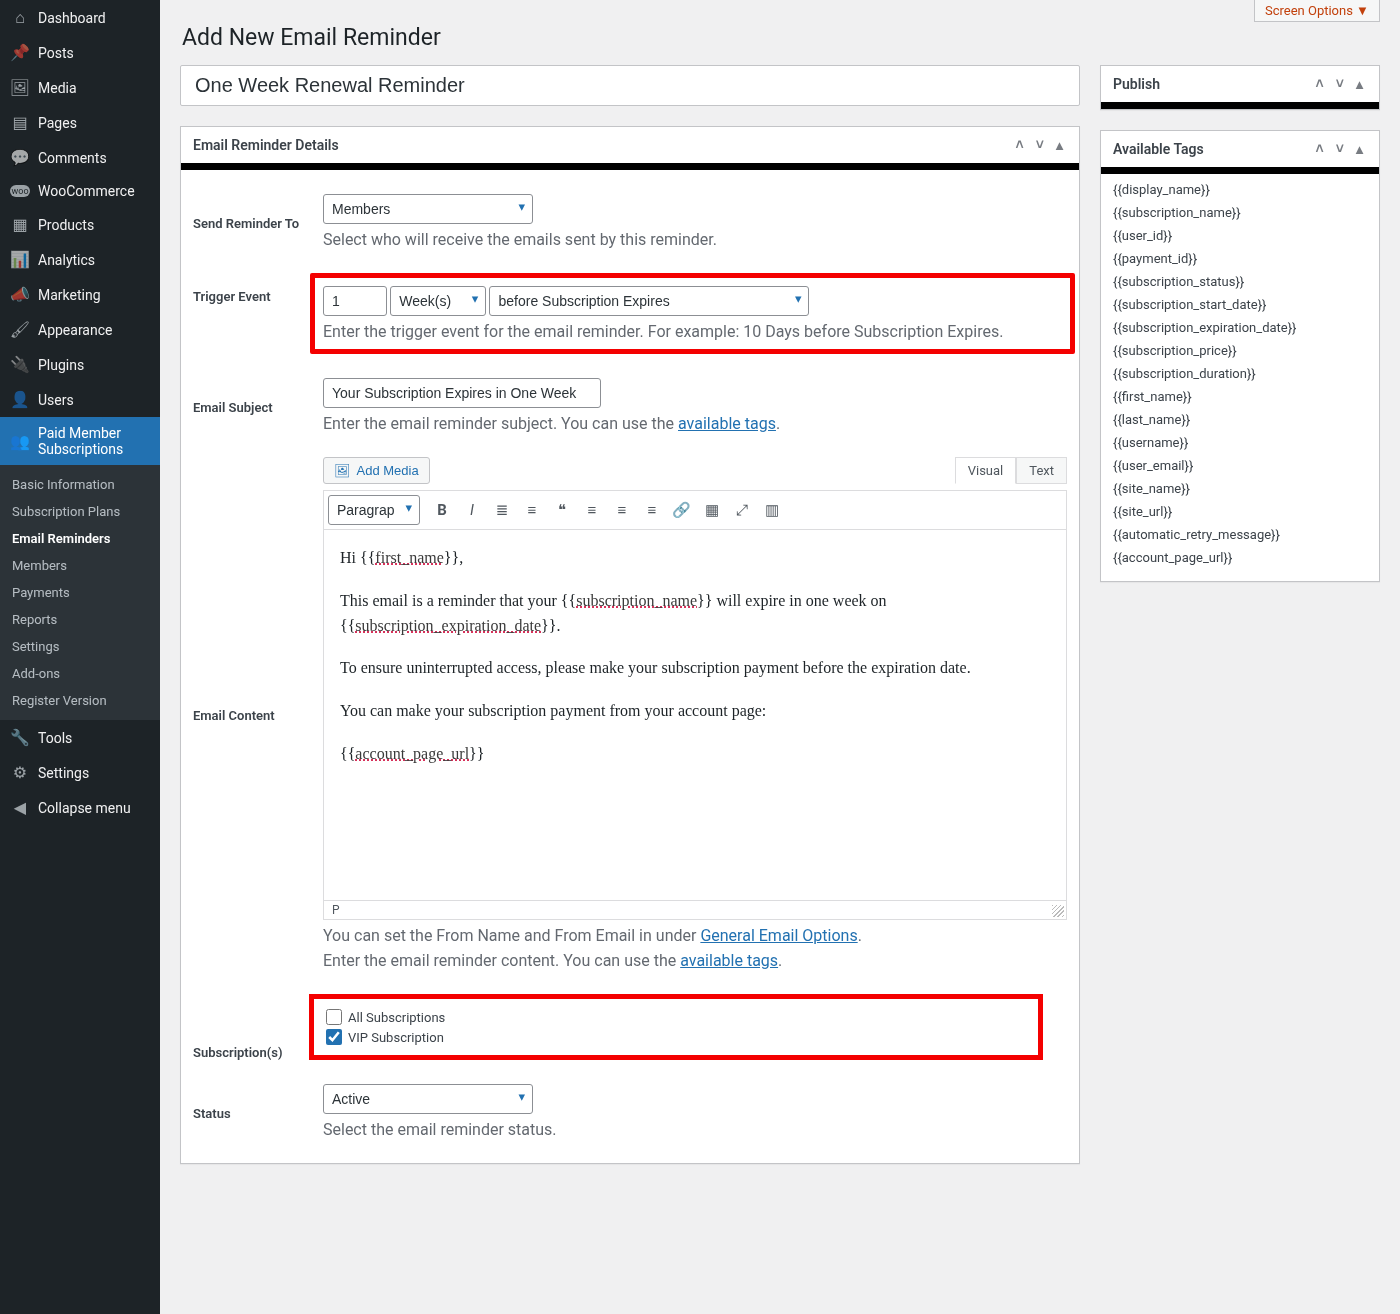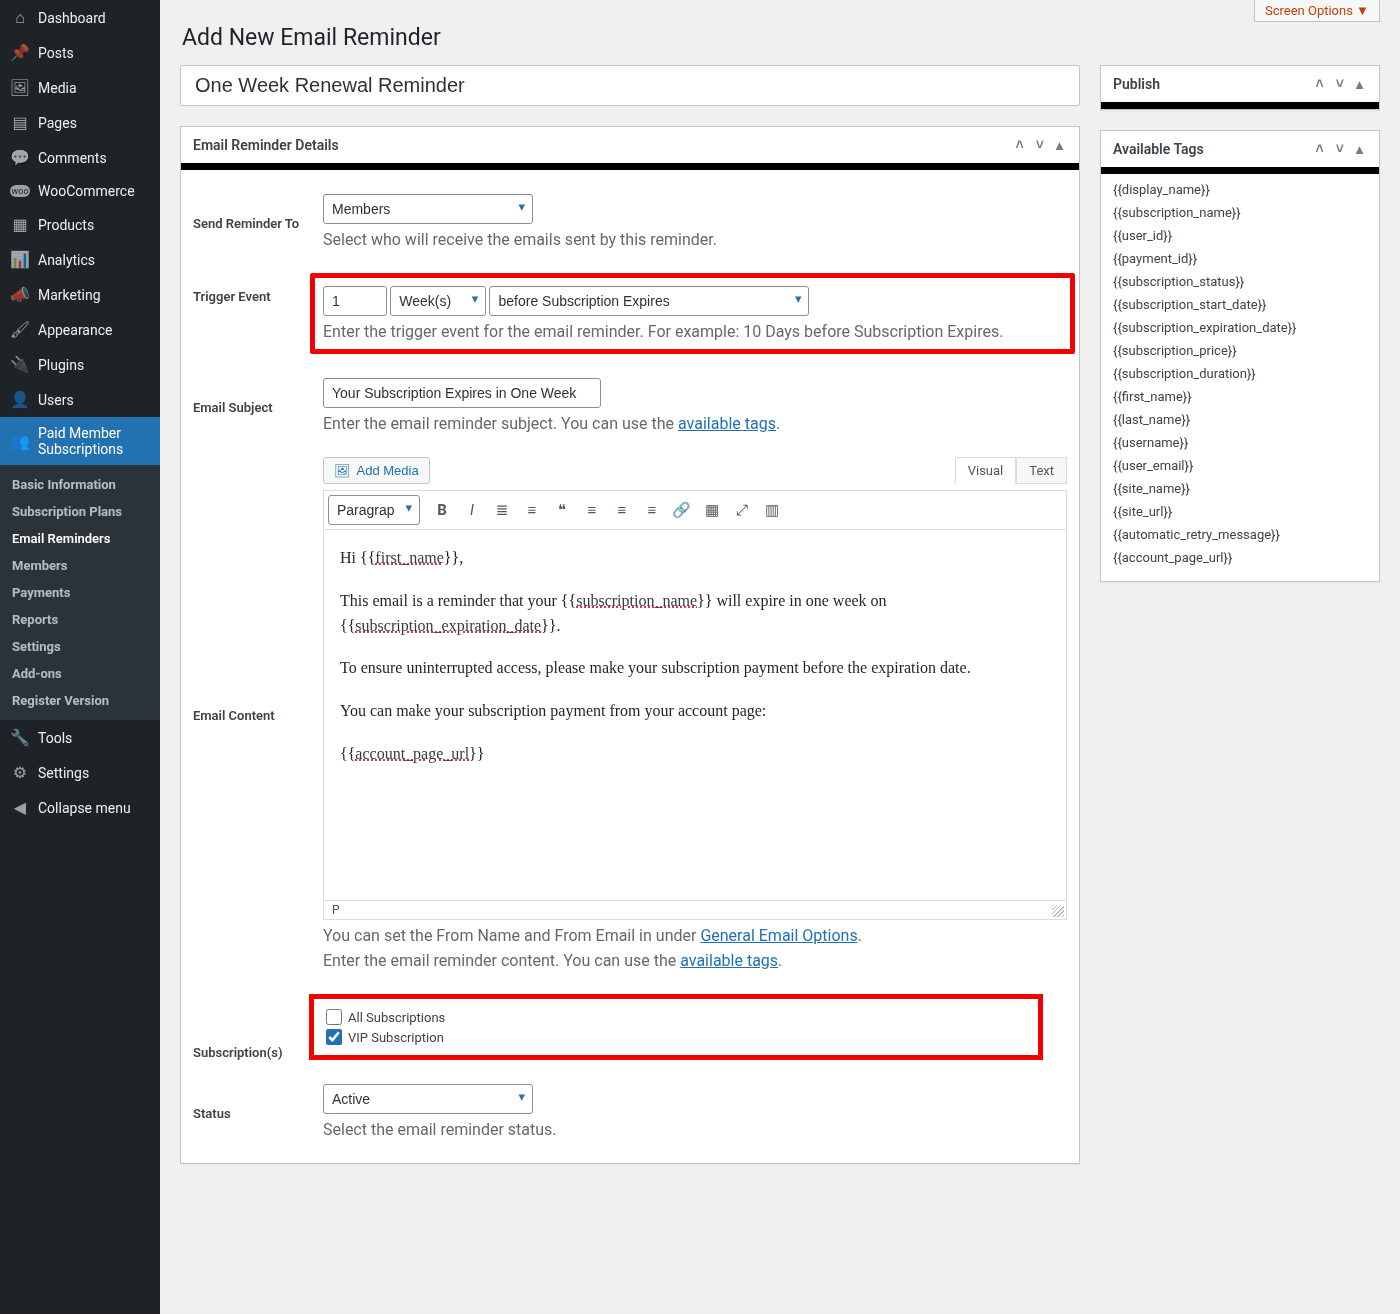--- a/index.html
+++ b/index.html
@@ -7,21 +7,21 @@
   .wrap { display: flex; min-height: 100vh; }
 
   
   .sidebar { width: 160px; background: #1d2327; color: #fff; flex-shrink: 0; }
   .side-item { display: flex; align-items: center; gap: 8px; padding: 8px 10px; font-size: 14px; color: #f0f0f1; cursor: pointer; }
   .side-item .icon { width: 20px; color: rgba(240,246,252,.6); display: inline-flex; justify-content: center; font-size: 16px; }
   .side-item.active { background: #2271b1; color: #fff; position: relative; }
   .side-item.active::after { content: ""; position: absolute; right: -8px; top: 50%; transform: translateY(-50%); border: 8px solid transparent; border-right-color: #f0f0f1; }
   .side-item.active .icon { color: #fff; }
   .side-sub { background: #2c3338; padding: 6px 0; }
-  .side-sub-item { padding: 6px 12px; font-size: 13px; color: rgba(240,246,252,.7); cursor: pointer; font-weight: bold; }
+  .side-sub-item { padding: 6px 12px; font-size: 13px; color: rgba(240,246,252,.7); cursor: pointer; }
   .side-sub-item.current { color: #fff; font-weight: 600; }
 
   
   .main { flex: 1; padding: 10px 20px 40px 20px; position: relative; }
   .screen-opts { position: absolute; top: 0; right: 20px; background: #f6f7f7; border: 1px solid #c3c4c7; border-top: none; padding: 3px 10px; font-size: 13px; color: #c2410c; cursor: pointer; }
   h1.page-title { font-size: 23px; font-weight: 400; margin: 14px 0 14px 2px; color: #1d2327; }
   .cols { display: flex; gap: 20px; align-items: flex-start; }
   .col-main { flex: 1; }
   .col-side { width: 280px; flex-shrink: 0; }
 

